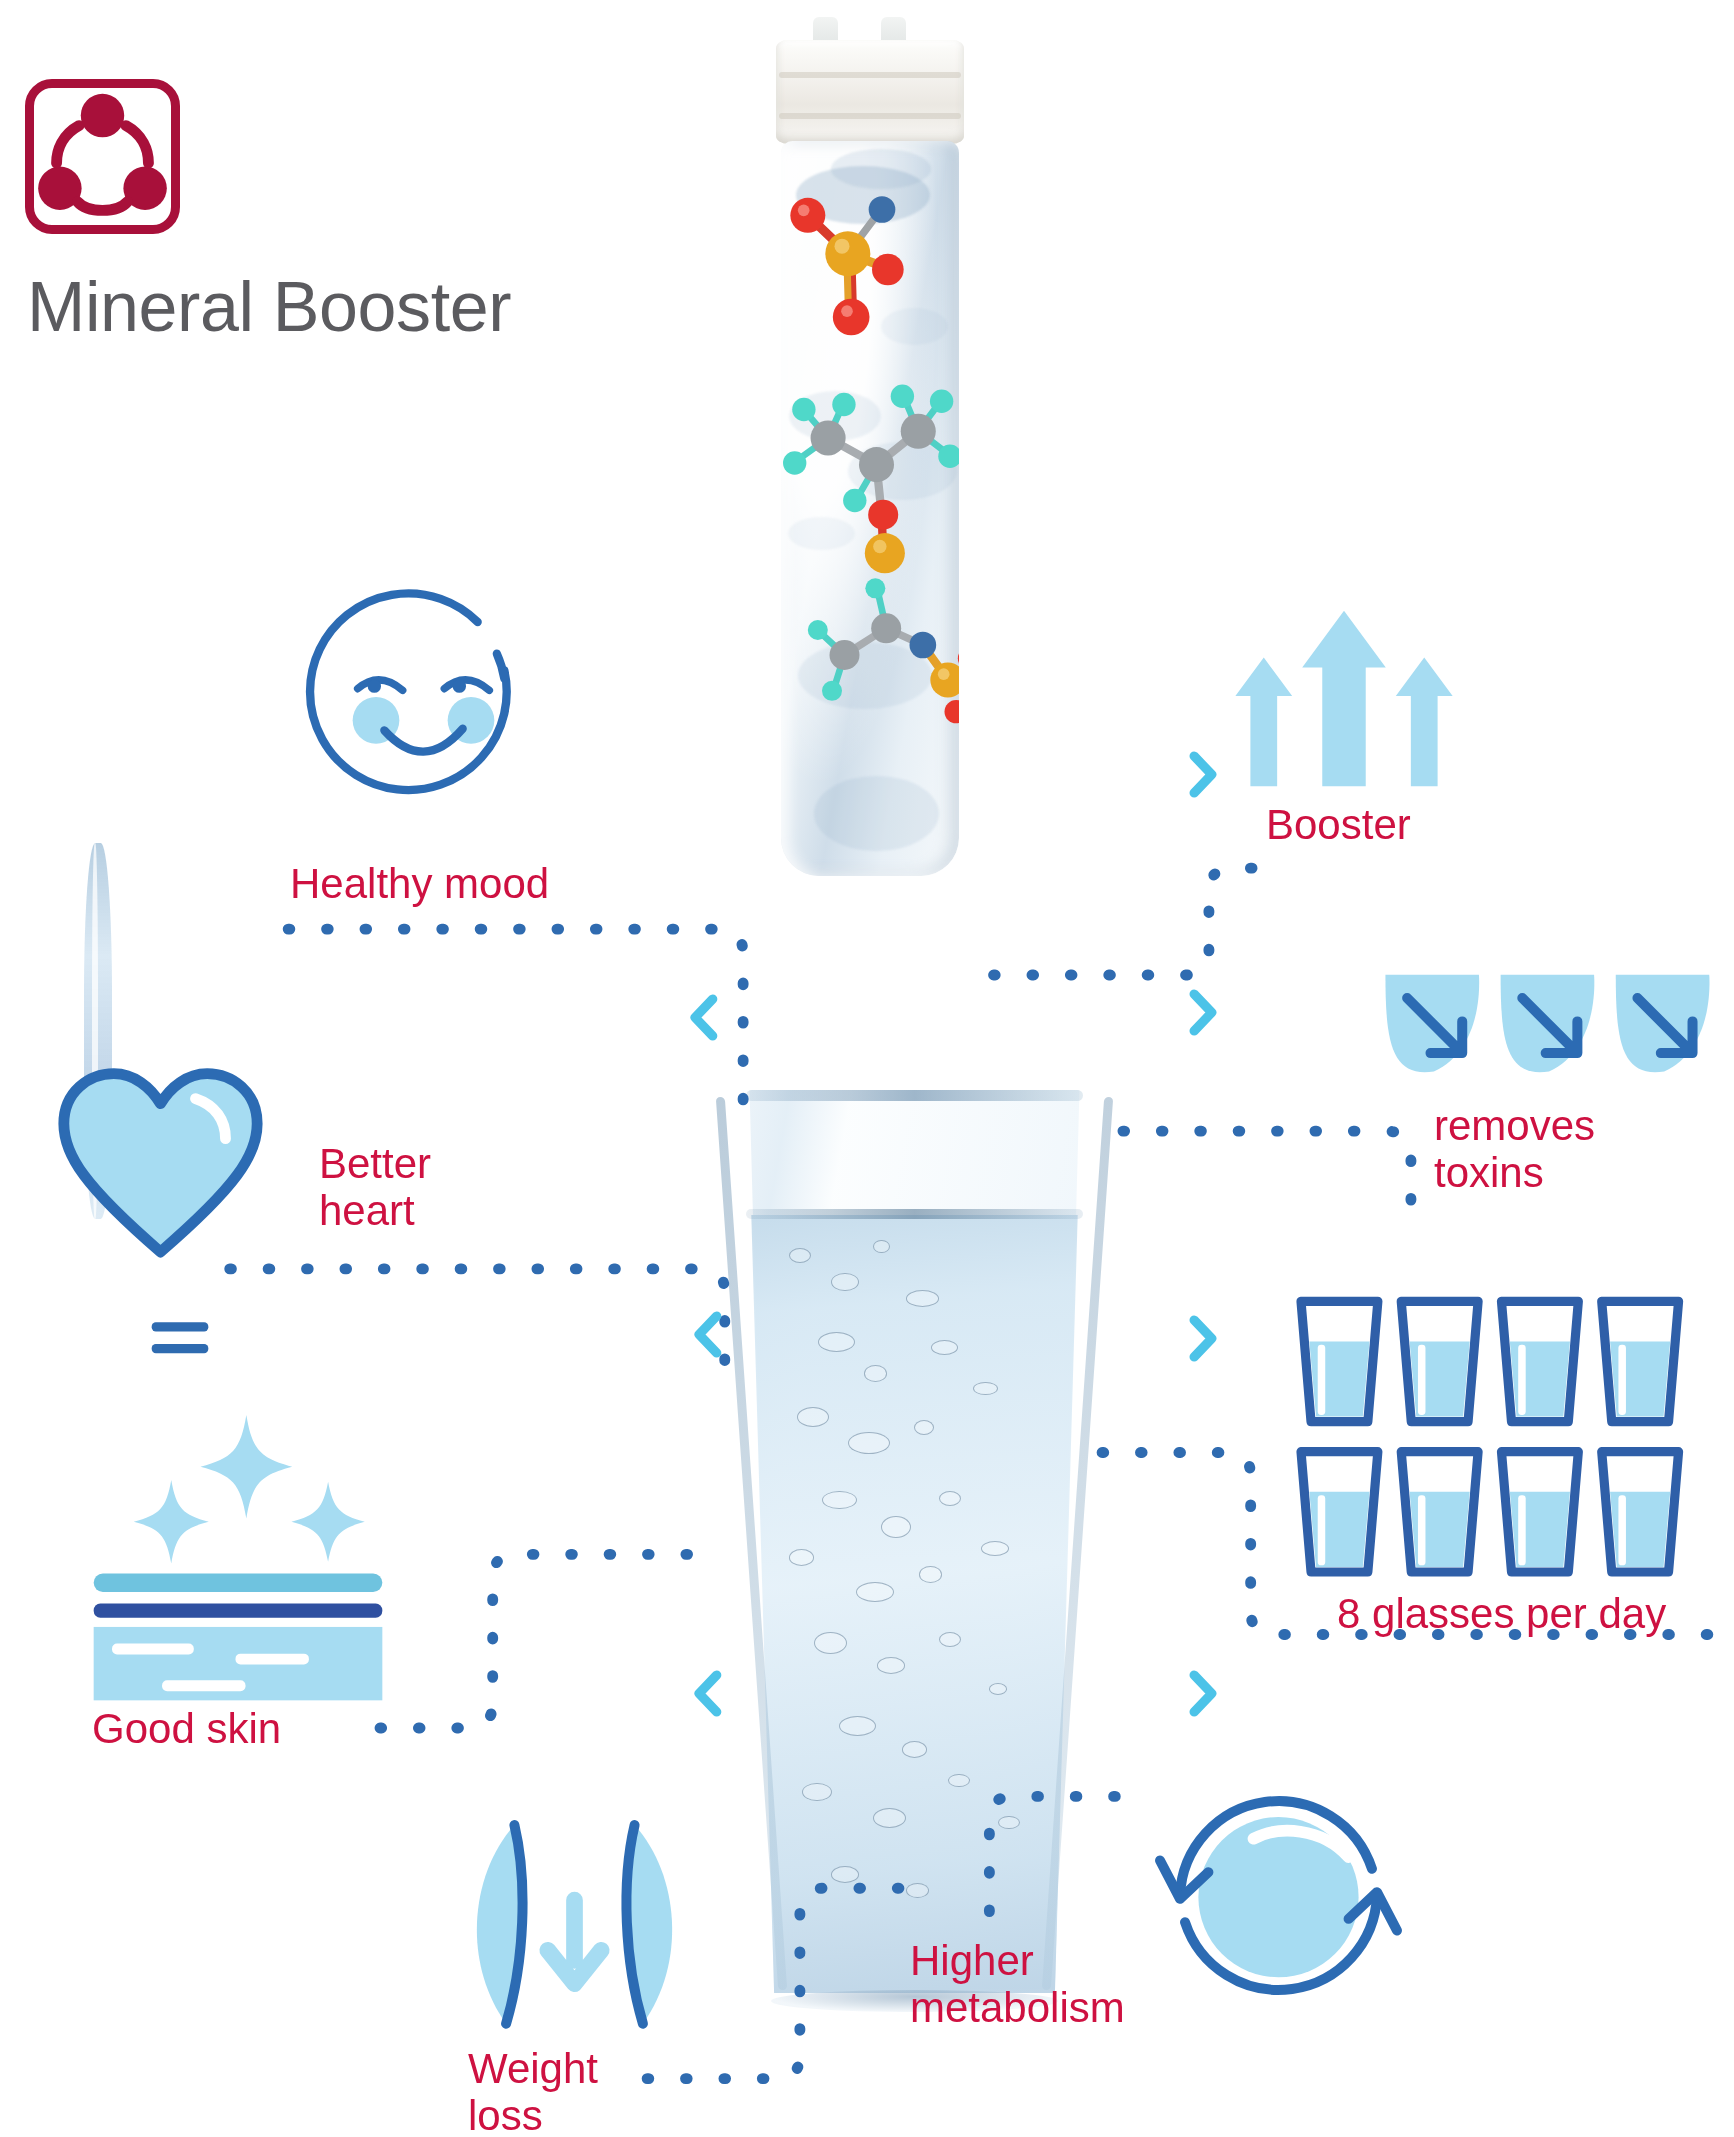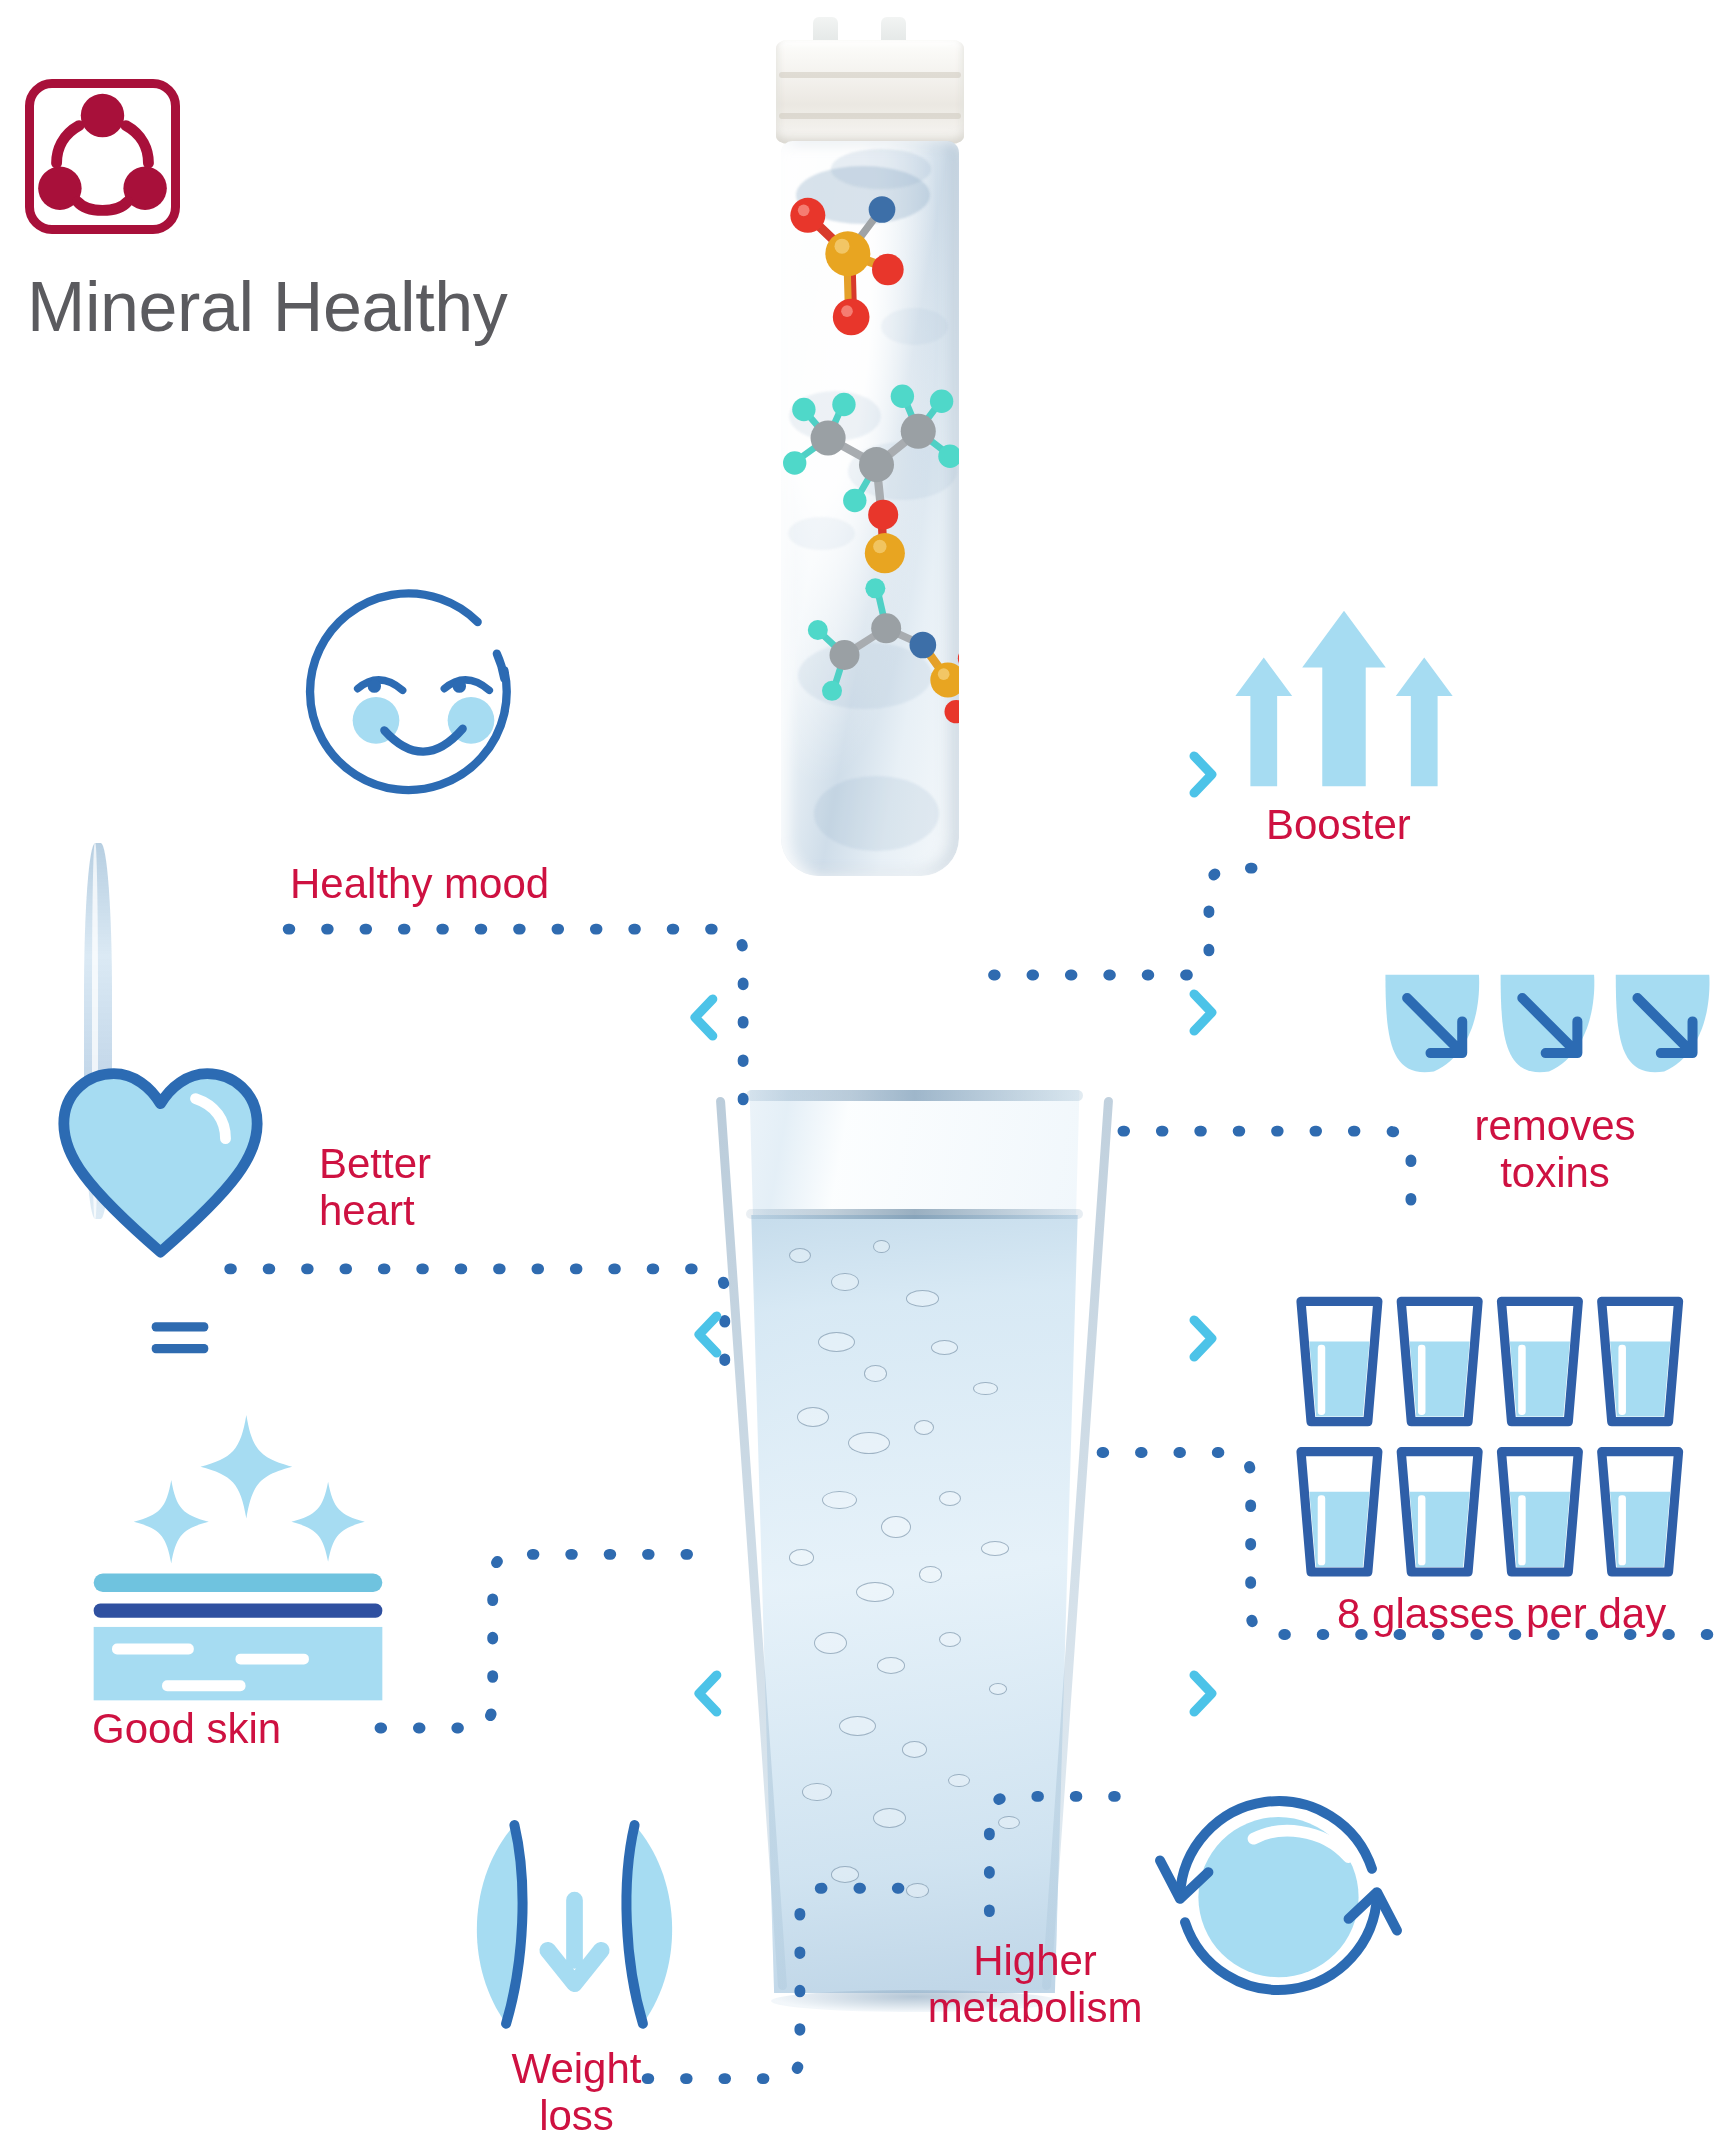--- a/index.html
+++ b/index.html
@@ -25,21 +25,21 @@
     font-size:70px; font-weight:400; color:#5b5b5f;
     letter-spacing:-0.4px; white-space:nowrap;
   }
 
   
   .abs { position:absolute; }
   .label {
     position:absolute; color:#CE1141; font-size:42px;
     font-weight:500; line-height:1.12; white-space:pre-line;
   }
-  .label.center { text-align:center; }
+  .label.center { }
 
   
   .cartridge { position:absolute; left:776px; top:16.7px; width:188px; height:860px; }
   .cart-cap {
     position:absolute; left:0; top:23.4px; width:188px; height:104px;
     background:linear-gradient(180deg,#fdfdfb 0%,#f4f2ee 35%,#ebe8e2 62%,#f7f6f3 100%);
     border-radius:11.7px/8.3px;
     box-shadow:inset 0 -5px 8.3px rgba(190,185,175,.55), inset 0 4.2px 6.7px rgba(255,255,255,.9);
   }
   .cart-cap:before, .cart-cap:after{
@@ -136,21 +136,21 @@
       <svg width="137" height="137" viewBox="0 0 164 164" class="icon">
         <circle cx="82" cy="33" r="26" fill="#A8103A"></circle>
         <circle cx="31" cy="120" r="26" fill="#A8103A"></circle>
         <circle cx="133" cy="120" r="26" fill="#A8103A"></circle>
         <path d="M54 45 C34 56 27 74 27 90" stroke="#A8103A" stroke-width="13" fill="none" stroke-linecap="round"></path>
         <path d="M110 45 C130 56 137 74 137 90" stroke="#A8103A" stroke-width="13" fill="none" stroke-linecap="round"></path>
         <path d="M52 136 C64 150 100 150 112 136" stroke="#A8103A" stroke-width="13" fill="none" stroke-linecap="round"></path>
       </svg>
     </div>
   </div>
-  <div class="brand-title">Mineral Healthy</div>
+  <div class="brand-title">Mineral Booster</div>
 
   <div class="cartridge">
     <div class="nipple n1"></div>
     <div class="nipple n2"></div>
     <div class="cart-cap"></div>
     <div class="cart-body">
 
       <div class="splash" style="left:15px;top:25px;width:134px;height:58px;"></div>
       <div class="splash" style="left:50px;top:8.3px;width:100px;height:40px;opacity:.6"></div>
       <div class="splash" style="left:8.3px;top:250px;width:92px;height:50px;opacity:.45"></div>

